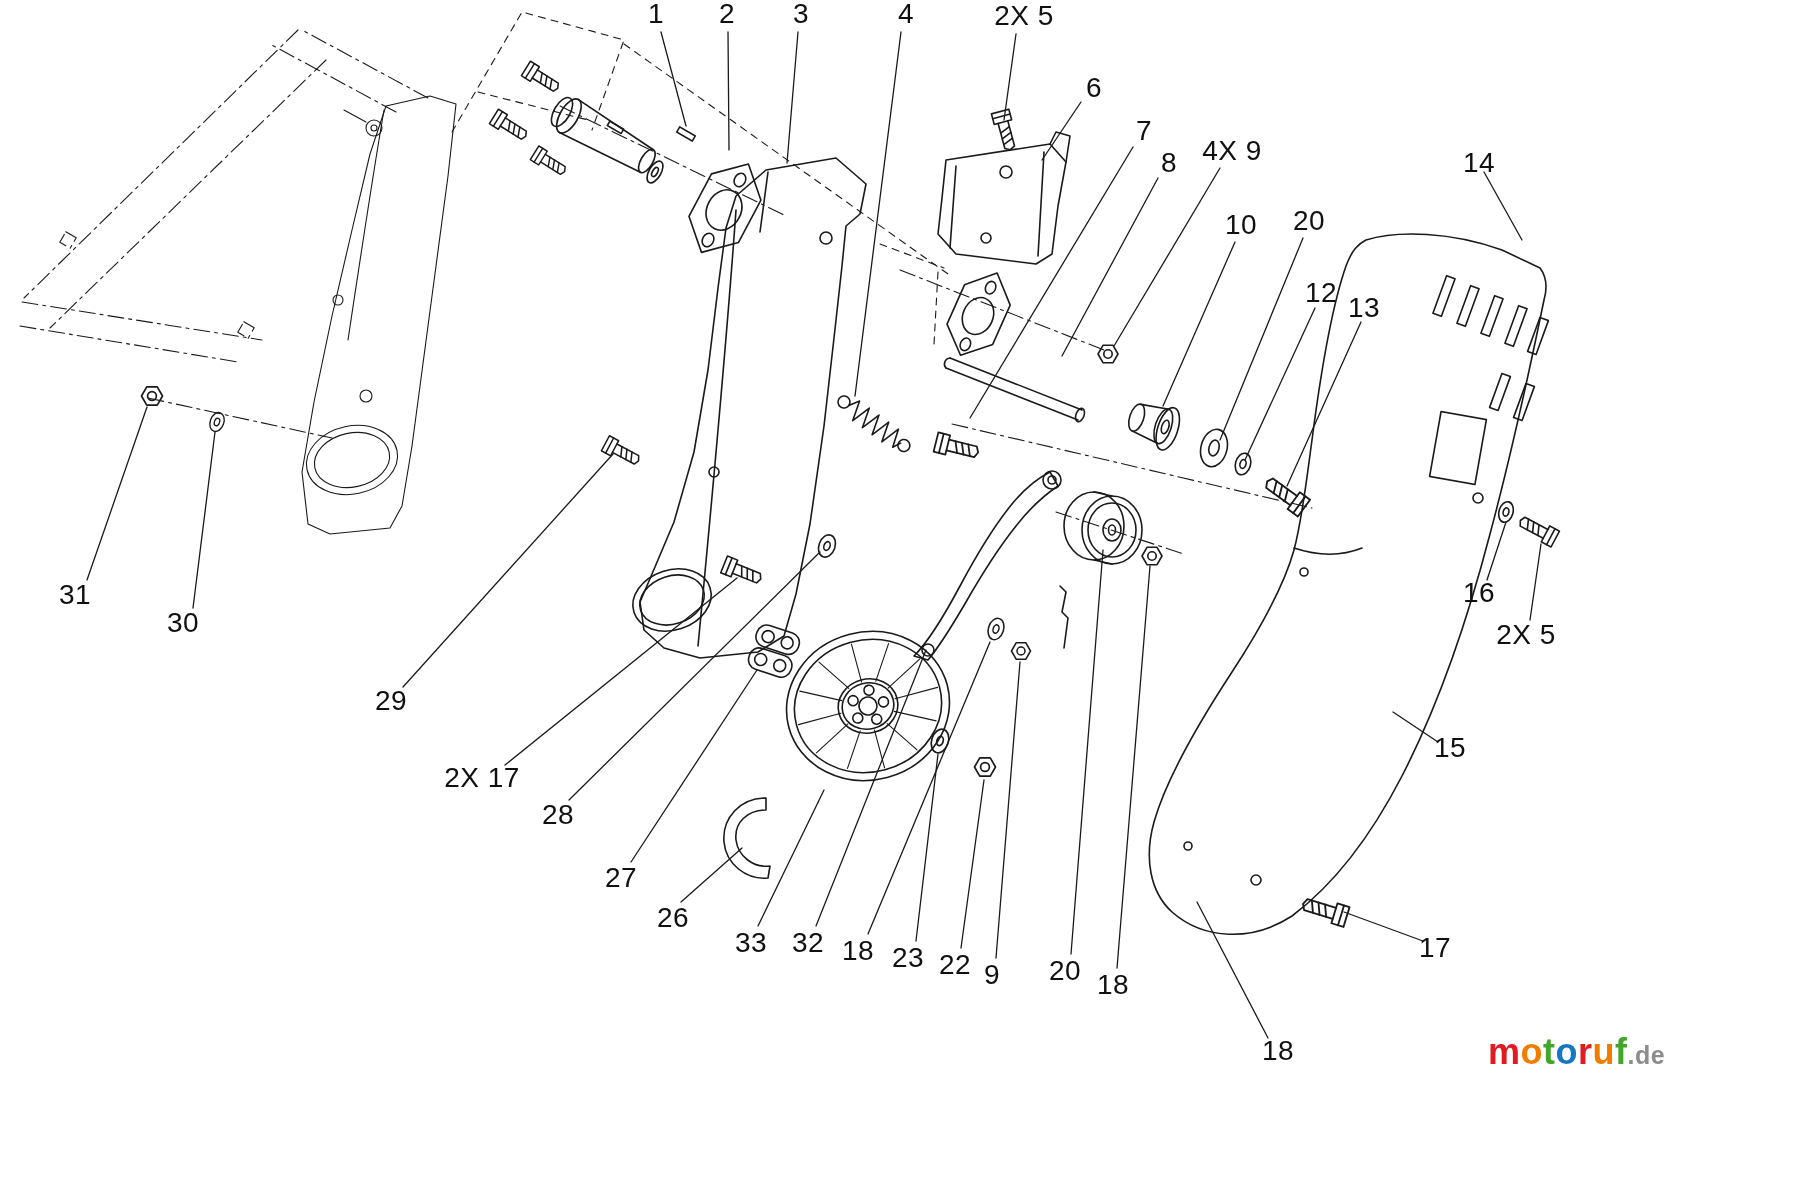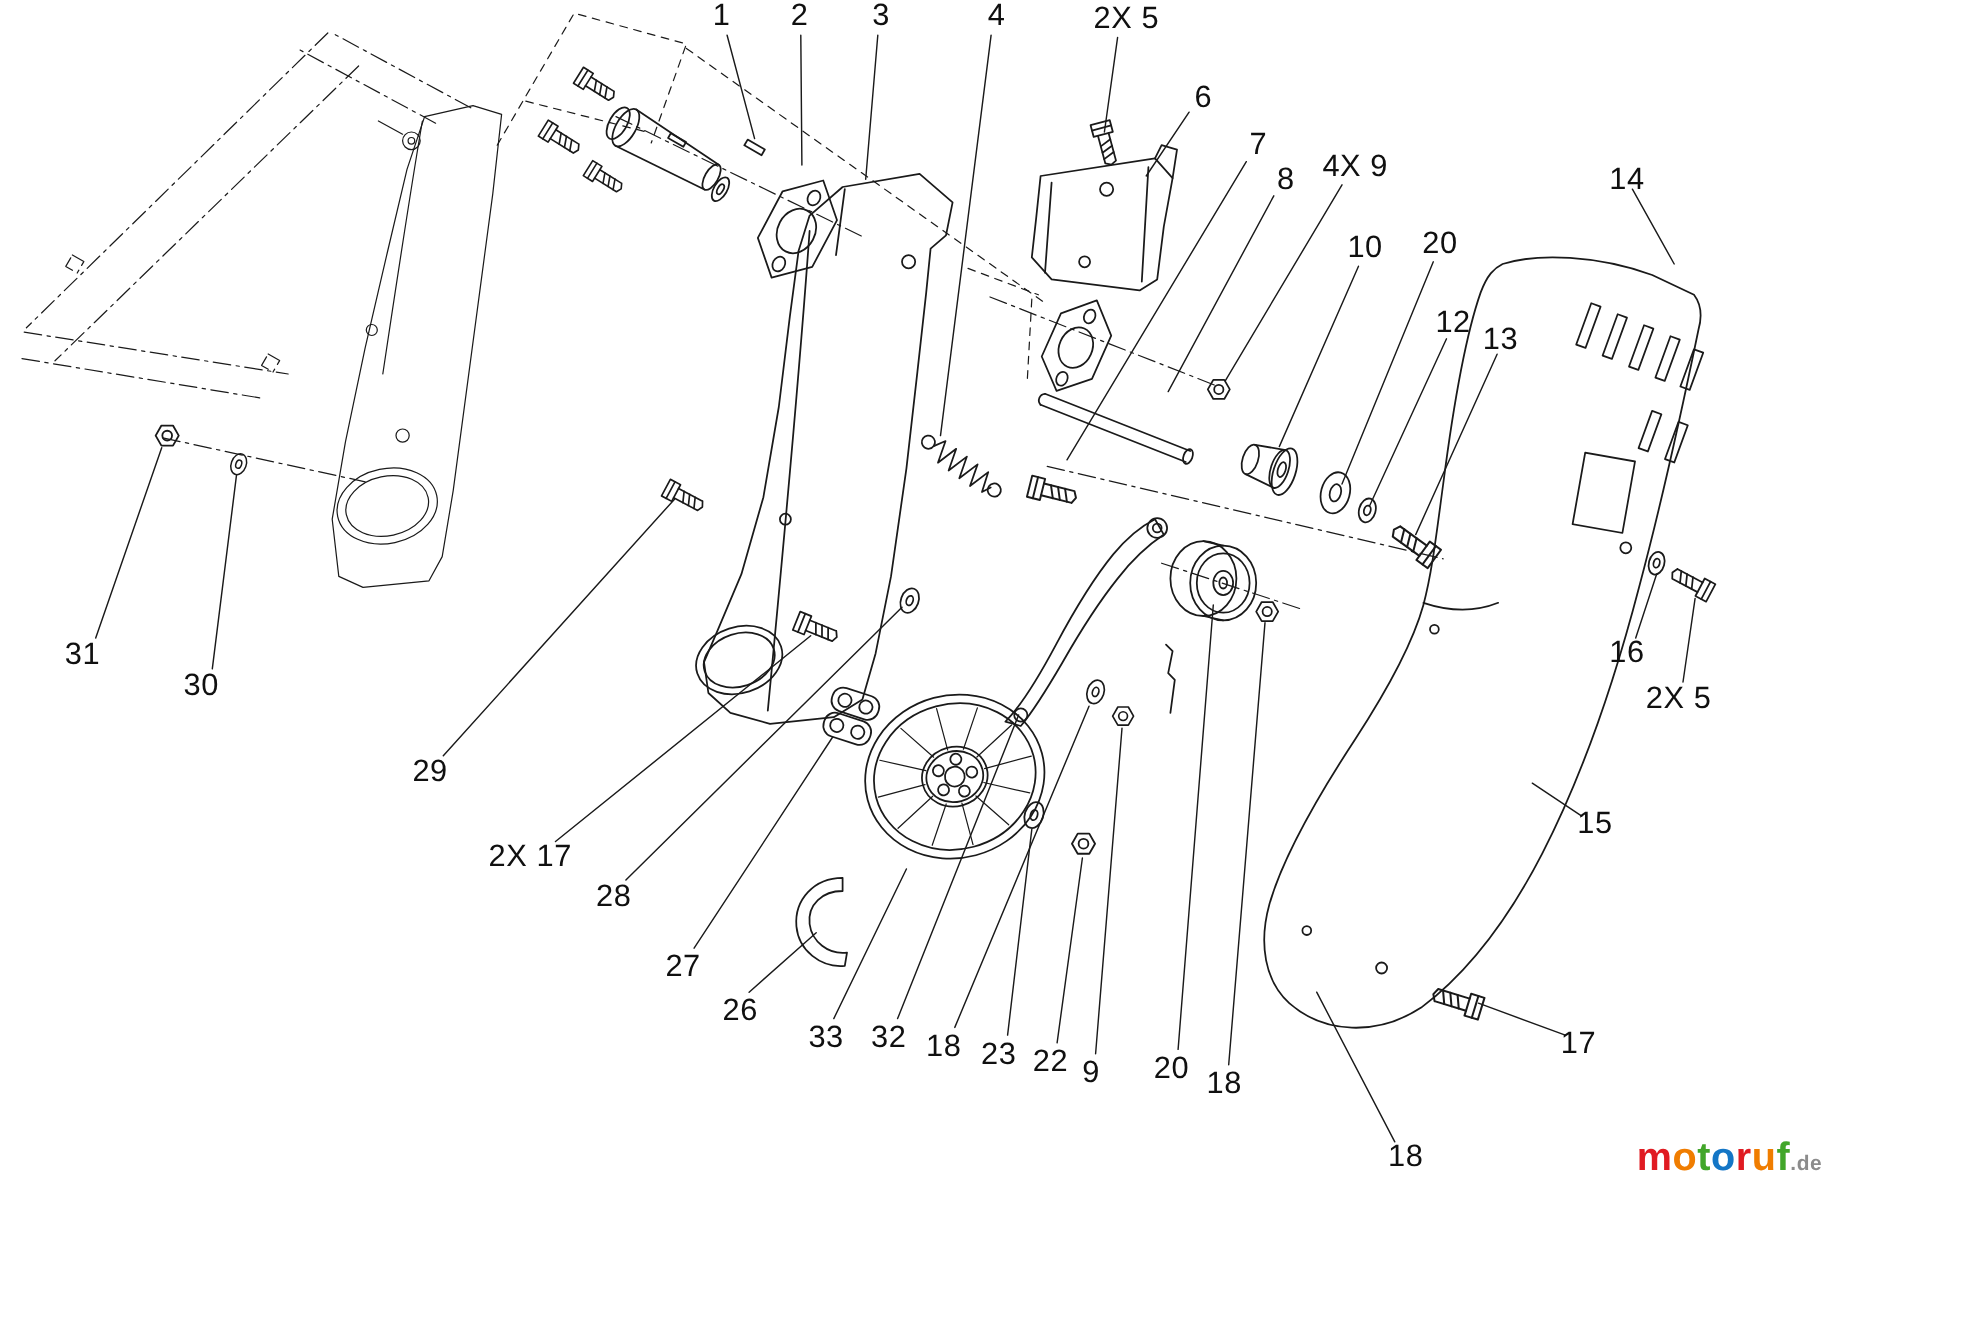--- a/index.html
+++ b/index.html
@@ -4,21 +4,21 @@
 <style>
   html,body{margin:0;padding:0;background:#ffffff;}
   .stage{position:relative;width:1800px;height:1200px;background:#ffffff;overflow:hidden;
          font-family:"Liberation Sans",sans-serif;}
   .stage svg{position:absolute;left:0;top:0;}
   #callout-layer{position:absolute;left:0;top:0;width:100%;height:100%;pointer-events:none;}
   .callout{position:absolute;transform:translate(-50%,-50%);font-size:28px;color:#101010;
            white-space:nowrap;letter-spacing:.5px;}
   .watermark{position:absolute;left:1488px;top:1032px;font-weight:700;font-size:36px;
              letter-spacing:.5px;line-height:40px;}
-  .watermark .wm-suffix{font-size:19px;font-weight:700;}
+  .watermark .wm-suffix{font-size:25px;font-weight:700;}
   
   .ln *{stroke:#1a1a1a;fill:none;stroke-width:1.6;stroke-linecap:round;stroke-linejoin:round;}
   .thin *{stroke-width:1.1;}
   .dd *{stroke-dasharray:16 5 3 5;stroke-width:1.1;}
   .ds *{stroke-dasharray:7 6;stroke-width:1.1;}
   #leader-lines line{stroke:#1a1a1a;stroke-width:1.3;}
 </style>
 </head>
 <body>
 

